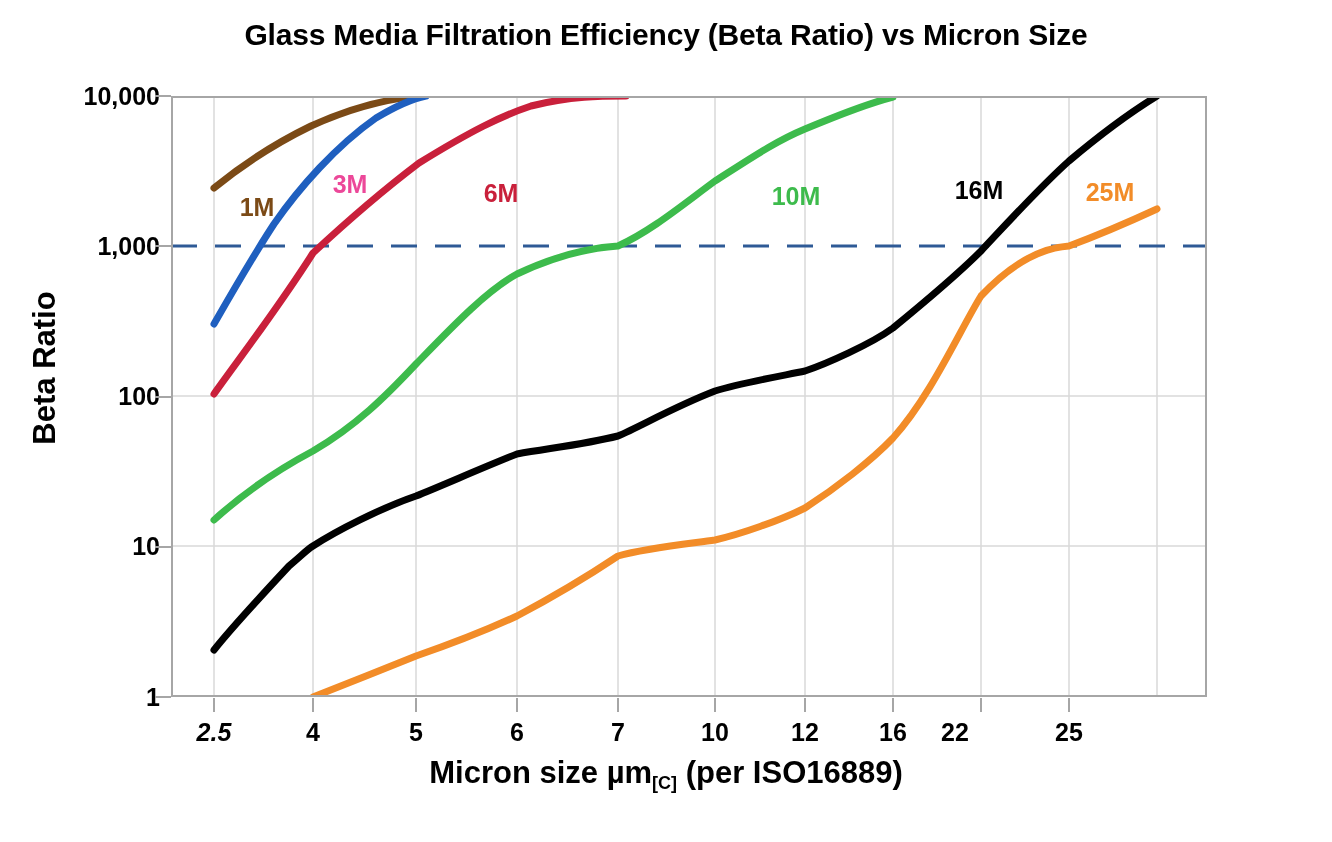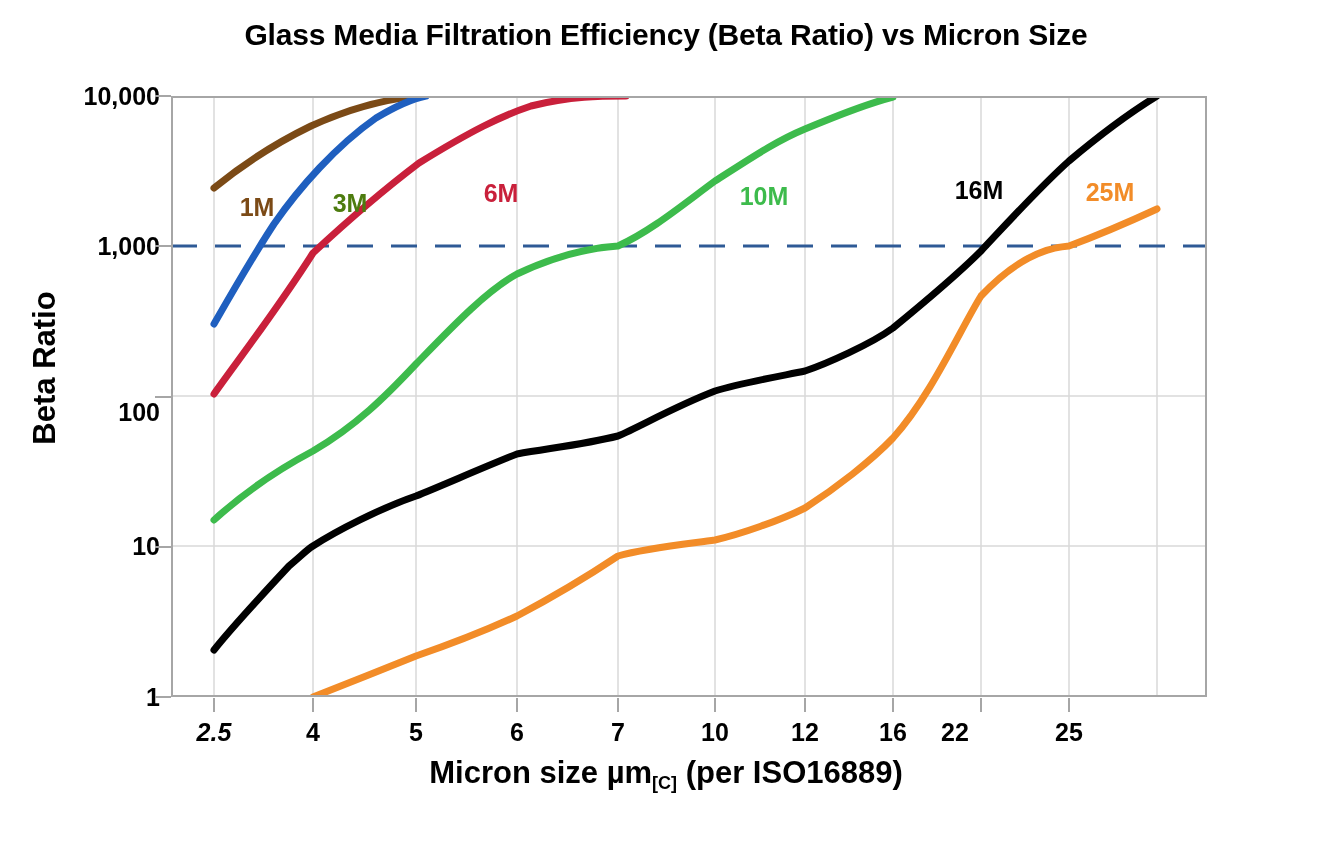--- a/index.html
+++ b/index.html
@@ -51,21 +51,21 @@
 </head>
 <body>
 
 <div id="root">
 
   <div id="chart-title">Glass Media Filtration Efficiency (Beta Ratio) vs Micron Size</div>
 
   <div id="ytick-wrap">
     <div class="ylabel-txt" style="top:96px;">10,000</div>
     <div class="ylabel-txt" style="top:246px;">1,000</div>
-    <div class="ylabel-txt" style="top:412px;">100</div>
+    <div class="ylabel-txt" style="top:396px;">100</div>
     <div class="ylabel-txt" style="top:546px;">10</div>
     <div class="ylabel-txt" style="top:697px;">1</div>
   </div>
 
   <div class="tickmark" style="left:155px;top:95px;width:16px;height:2px;"></div>
   <div class="tickmark" style="left:155px;top:245px;width:16px;height:2px;"></div>
   <div class="tickmark" style="left:155px;top:396px;width:16px;height:2px;"></div>
   <div class="tickmark" style="left:155px;top:546px;width:16px;height:2px;"></div>
   <div class="tickmark" style="left:155px;top:696px;width:16px;height:2px;"></div>
 
@@ -112,23 +112,23 @@
       <path fill="none" stroke="#F28C28" stroke-width="7" stroke-linecap="round" stroke-linejoin="round" d="M142,601 C 170,590 215,572 245,560 C 280,548 320,532 346,520
                C 380,502 420,478 447,460 C 475,452 515,448 544,444
                C 570,438 610,424 634,412 C 665,392 700,365 722,342
                C 760,300 790,232 810,200 C 840,168 870,152 898,150
                C 925,140 960,125 986,113"></path>
     </svg>
     <div id="plot-frame"></div>
   </div>
 
   <div class="series-label" style="left:257px;top:190px;color:#7B4A16;margin-top:17px;">1M</div>
-  <div class="series-label" style="left:350px;top:203px;color:#4d7c0f;">3M</div>
+  <div class="series-label" style="left:350px;top:184px;color:#ec4899;">3M</div>
   <div class="series-label" style="left:501px;top:193px;color:#C9203B;">6M</div>
-  <div class="series-label" style="left:764px;top:196px;color:#3DBB4C;">10M</div>
+  <div class="series-label" style="left:796px;top:196px;color:#3DBB4C;">10M</div>
   <div class="series-label" style="left:979px;top:190px;color:#000000;text-align:center;">16M</div>
   <div class="series-label" style="left:1110px;top:192px;color:#F28C28;">25M</div>
 
   <div class="tickmark" style="left:213px;top:698px;width:2px;height:14px;"></div>
   <div class="tickmark" style="left:312px;top:698px;width:2px;height:14px;"></div>
   <div class="tickmark" style="left:415px;top:698px;width:2px;height:14px;"></div>
   <div class="tickmark" style="left:516px;top:698px;width:2px;height:14px;"></div>
   <div class="tickmark" style="left:617px;top:698px;width:2px;height:14px;"></div>
   <div class="tickmark" style="left:714px;top:698px;width:2px;height:14px;"></div>
   <div class="tickmark" style="left:804px;top:698px;width:2px;height:14px;"></div>

